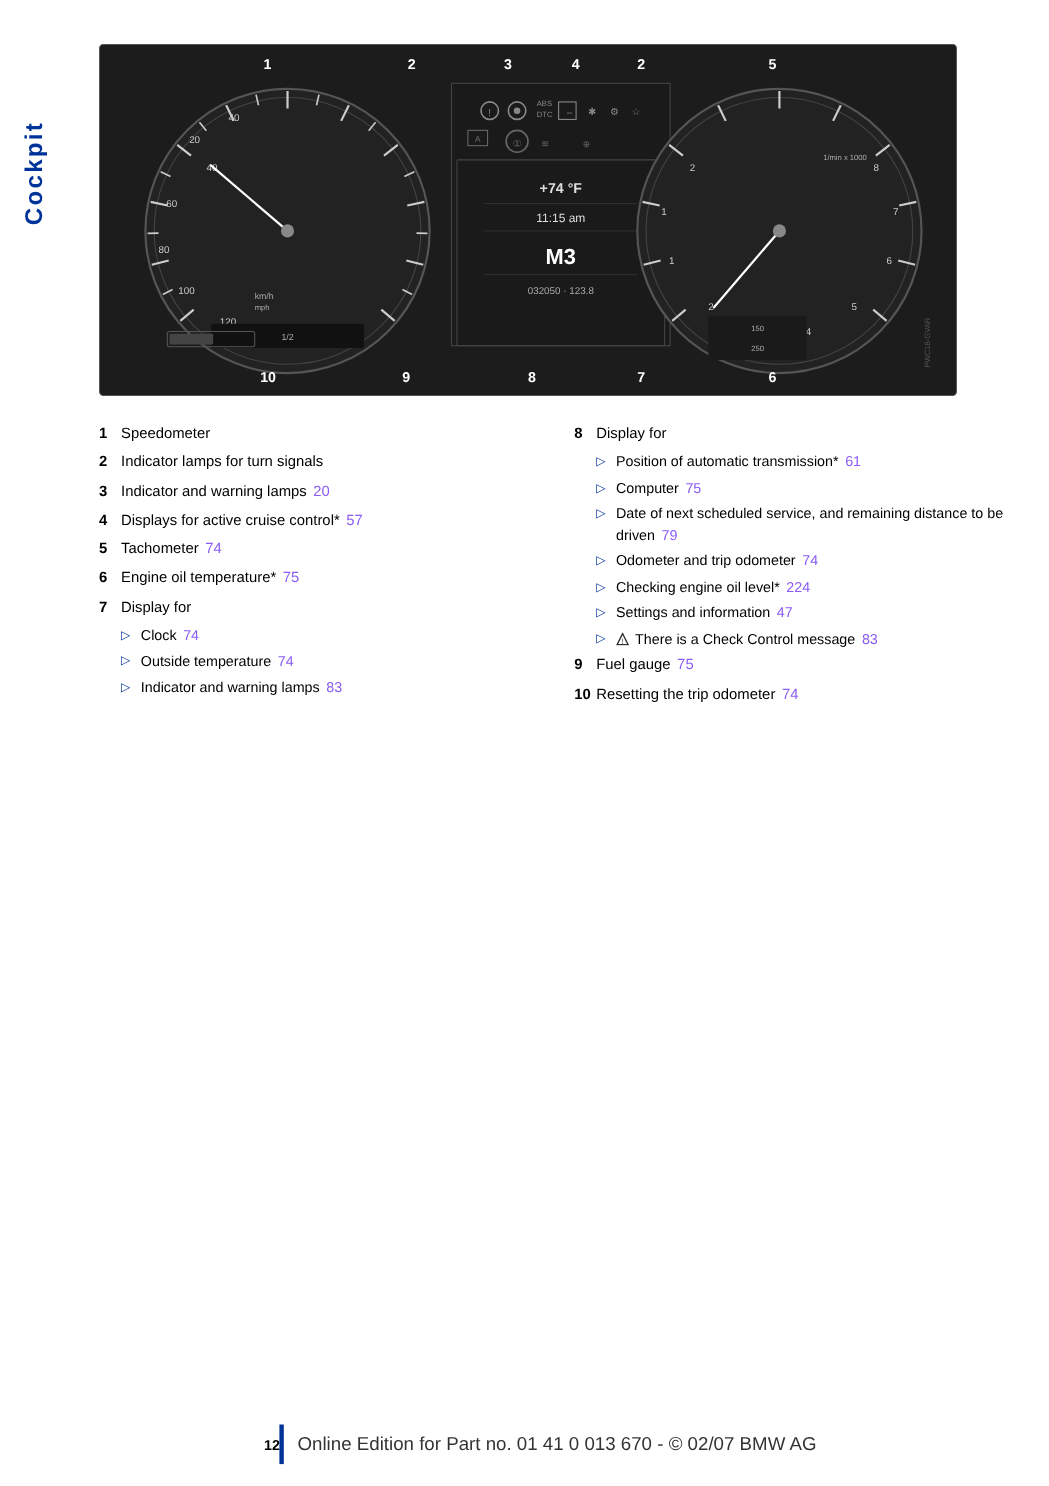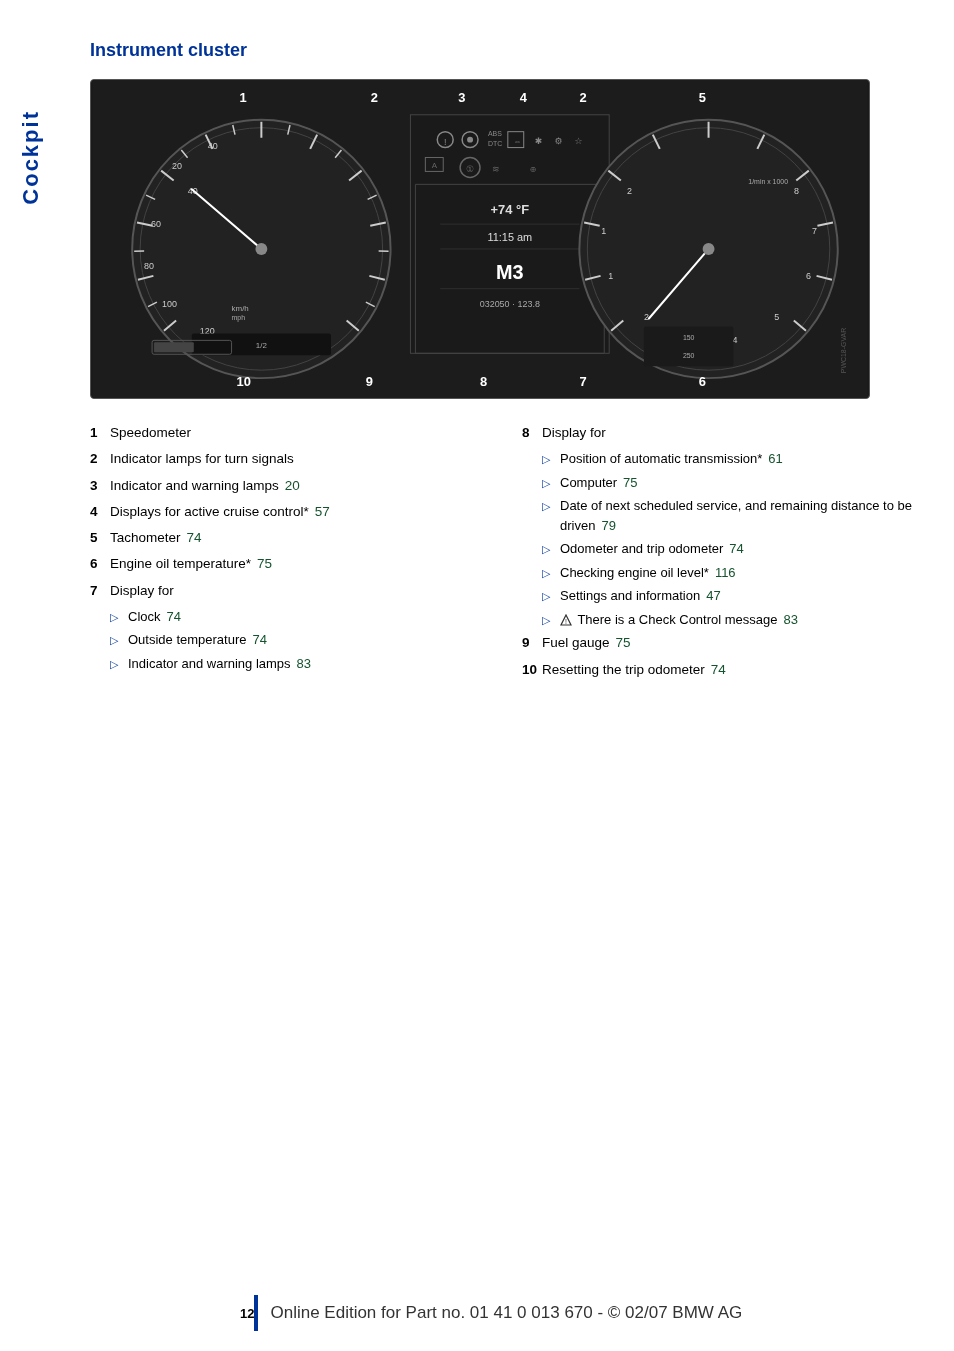--- a/index.html
+++ b/index.html
@@ -74,21 +74,21 @@
       font-weight: bold;
       min-width: 20px;
       color: #000;
     }
 
     .list-text {
       flex: 1;
     }
 
     .list-page {
-      color: #14532d;
+      color: #8b5cf6;
       margin-left: 6px;
     }
 
     .sub-item {
       display: flex;
       align-items: flex-start;
       margin-left: 20px;
       margin-bottom: 4px;
       font-size: 13px;
       line-height: 1.5;
@@ -147,21 +147,20 @@
       height: 100%;
     }
   </style>
 </head>
 <body>
 
 <div class="sidebar-label">Cockpit</div>
 
 <div class="main-content">
 
-  <div class="section-title">Instrument cluster</div>
 
   <div class="instrument-image-container">
     <svg class="cluster-svg" viewBox="0 0 780 320" xmlns="http://www.w3.org/2000/svg">
 
       <rect width="780" height="320" fill="#1c1c1c"></rect>
 
       <text x="148" y="22" fill="white" font-size="13" font-weight="bold" font-family="Arial">1</text>
       <text x="280" y="22" fill="white" font-size="13" font-weight="bold" font-family="Arial">2</text>
       <text x="368" y="22" fill="white" font-size="13" font-weight="bold" font-family="Arial">3</text>
       <text x="430" y="22" fill="white" font-size="13" font-weight="bold" font-family="Arial">4</text>
@@ -366,21 +365,21 @@
       <div class="sub-item">
         <span class="arrow-symbol">▷</span>
         <span>Date of next scheduled service, and remaining distance to be driven<span class="list-page">79</span></span>
       </div>
       <div class="sub-item">
         <span class="arrow-symbol">▷</span>
         <span>Odometer and trip odometer<span class="list-page">74</span></span>
       </div>
       <div class="sub-item">
         <span class="arrow-symbol">▷</span>
-        <span>Checking engine oil level<span class="asterisk">*</span><span class="list-page">116</span></span>
+        <span>Checking engine oil level<span class="asterisk">*</span><span class="list-page">224</span></span>
       </div>
       <div class="sub-item">
         <span class="arrow-symbol">▷</span>
         <span>Settings and information<span class="list-page">47</span></span>
       </div>
       <div class="sub-item">
         <span class="arrow-symbol">▷</span>
         <span>
           <svg width="12" height="12" viewBox="0 0 12 12" style="display:inline;vertical-align:middle;margin-right:2px">
             <polygon points="6,1 11,11 1,11" fill="none" stroke="#333" stroke-width="1.2"></polygon>

